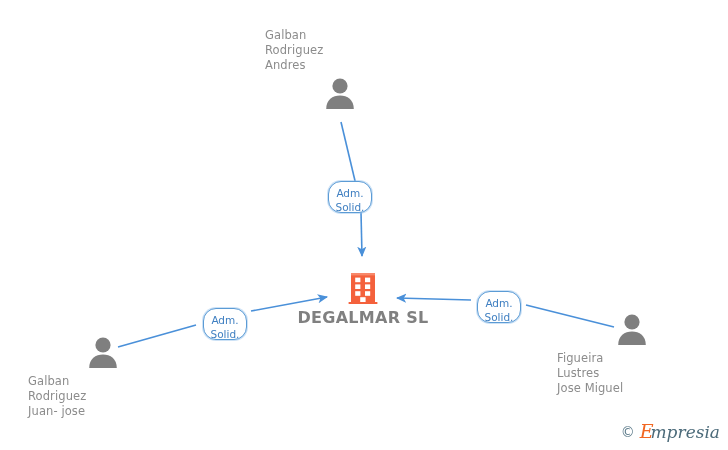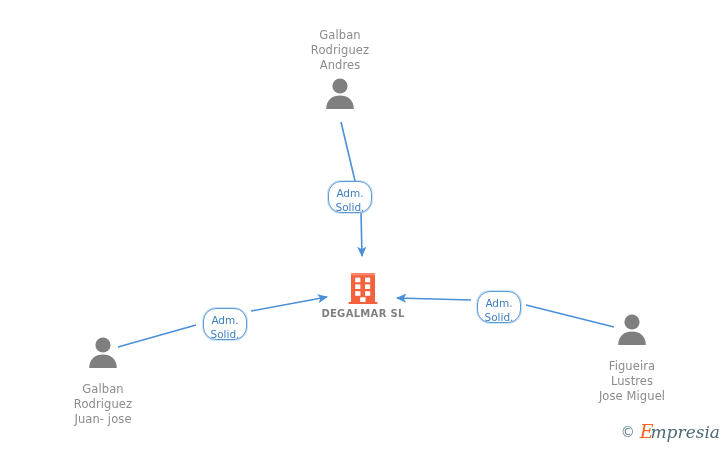--- a/index.html
+++ b/index.html
@@ -22,30 +22,29 @@
     left: 0;
     top: 0;
     width: 728px;
     height: 450px;
   }
 
   
   .person-node {
     position: absolute;
     width: 150px;
-    text-align: center;
   }
   .person-icon {
     display: block;
     margin: 0 auto;
     width: 34px;
     height: 32px;
   }
   .person-label {
-    margin-top: 14px;
+    margin-top: 6px;
     font-size: 11.5px;
     line-height: 15px;
     color: #8c8c8c;
     white-space: pre-line;
     letter-spacing: 0.1px;
   }
   .person-label.above {
     margin: 0 0 4px 0;
   }
 
@@ -56,21 +55,21 @@
     text-align: center;
   }
   .company-icon {
     display: block;
     margin: 0 auto;
     width: 30px;
     height: 32px;
   }
   .company-label {
     margin-top: 4px;
-    font-size: 10px;
+    font-size: 16px;
     font-weight: bold;
     color: #808080;
     letter-spacing: 0.3px;
   }
 
   
   .rel-box {
     position: absolute;
     box-sizing: border-box;
     border: 1px solid #5b9bd5;

